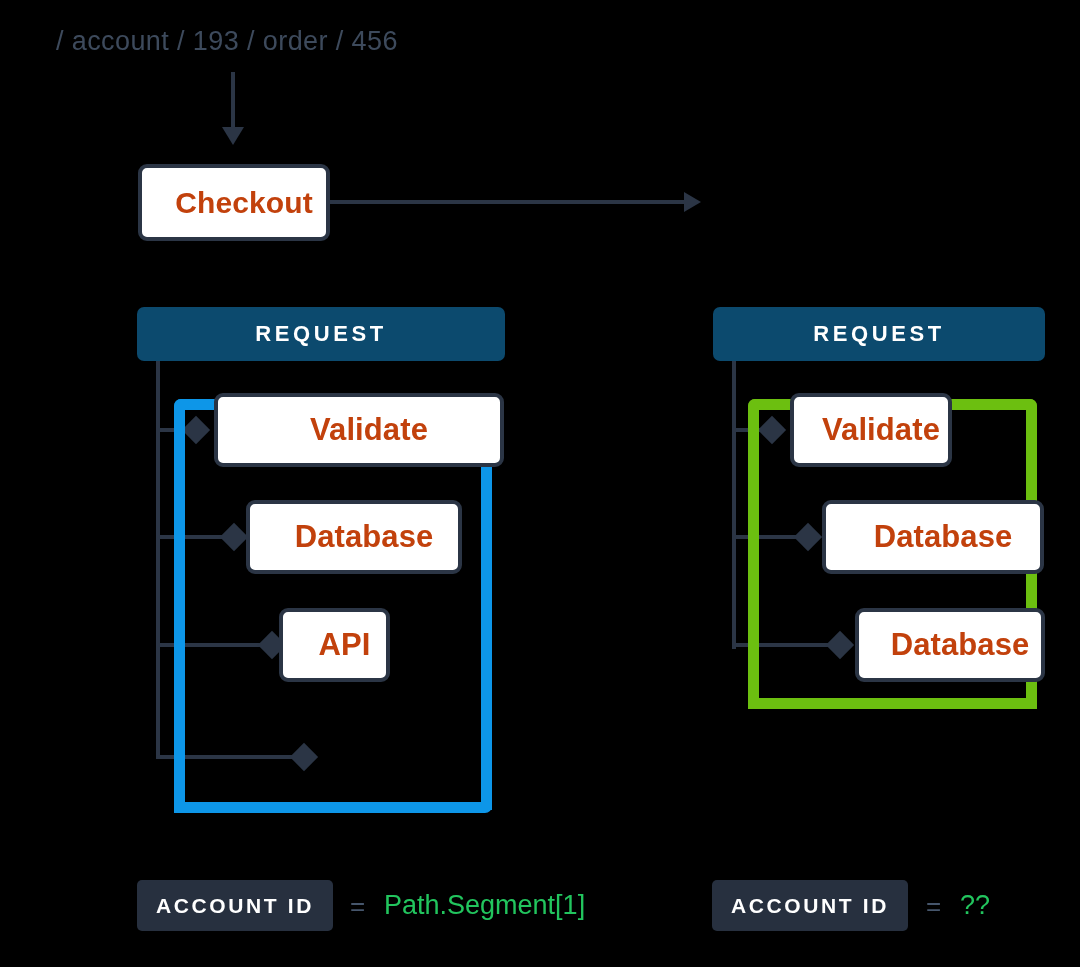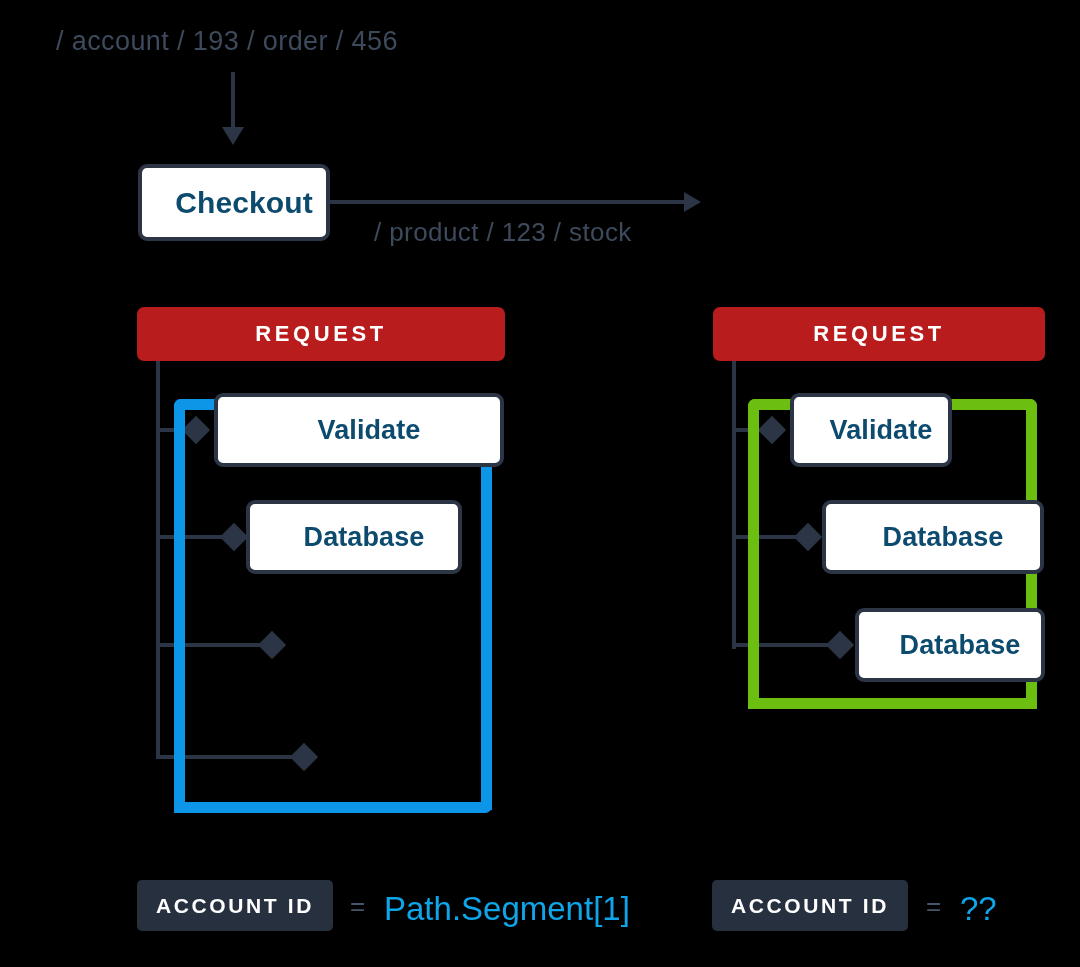--- a/index.html
+++ b/index.html
@@ -19,44 +19,44 @@
     overflow: hidden;
   }
 
   
   .node {
     position: absolute;
     box-sizing: border-box;
     background: #ffffff;
     border: 4px solid #2b3545;
     border-radius: 9px;
-    color: #0c4a6e;
+    color: #c2410c;
     display: flex;
     align-items: center;
     justify-content: center;
     font-weight: bold;
     letter-spacing: 0.1px;
     z-index: 30;
     padding-left: 20px;
   }
-  .node.sm { font-size: 27px; }
+  .node.sm { font-size: 31px; }
 
   .pathlabel {
     position: absolute;
     color: #3d4a5c;
     font-size: 26px;
     letter-spacing: 0.4px;
     white-space: nowrap;
     z-index: 25;
   }
 
   .reqbar {
     position: absolute;
     box-sizing: border-box;
-    background: #b91c1c;
+    background: #0c4a6e;
     border-radius: 7px;
     color: #ffffff;
     display: flex;
     align-items: center;
     justify-content: center;
     font-size: 22px;
     font-weight: bold;
     letter-spacing: 3.6px;
     z-index: 28;
   }
@@ -133,43 +133,42 @@
     z-index: 30;
   }
   .legend-eq {
     position: absolute;
     color: #46566c;
     font-size: 26px;
     z-index: 30;
   }
   .legend-val {
     position: absolute;
-    color: #0ea5e9;
-    font-size: 33px;
+    color: #22c55e;
+    font-size: 27px;
     white-space: nowrap;
     z-index: 30;
   }
 </style>
 </head>
 <body>
 
 <div id="stage">
 
   <div class="pathlabel" style="left:56px; top:26px; font-size:27px;">/ account / 193 / order / 456</div>
 
   <div class="arrow-line" style="left:231px; top:72px; width:4px; height:62px;"></div>
   <div class="arrow-head-down" style="left:222px; top:127px;"></div>
 
   <div class="node" style="left:138px; top:164px; width:192px; height:77px; font-size:30px;">
     <span>Checkout</span>
   </div>
 
   <div class="arrow-line" style="left:330px; top:200px; width:355px; height:4px;"></div>
   <div class="arrow-head-right" style="left:684px; top:192px;"></div>
-  <div class="pathlabel" style="left:374px; top:217px;">/ product / 123 / stock</div>
 
 
   <div class="reqbar" style="left:137px; top:307px; width:368px; height:54px;">
     <span>REQUEST</span>
   </div>
 
   <div class="spine" style="left:156px; top:361px; width:4px; height:398px;"></div>
 
   <div class="stub" style="left:156px; top:428px; width:48px;"></div>
   <div class="stub" style="left:156px; top:535px; width:86px;"></div>
@@ -184,20 +183,23 @@
   <div class="diamond" style="left:186px; top:420px;"></div>
   <div class="diamond" style="left:224px; top:527px;"></div>
   <div class="diamond" style="left:262px; top:635px;"></div>
   <div class="diamond" style="left:294px; top:747px;"></div>
 
   <div class="node sm" style="left:214px; top:393px; width:290px; height:74px;">
     <span>Validate</span>
   </div>
   <div class="node sm" style="left:246px; top:500px; width:216px; height:74px;">
     <span>Database</span>
+  </div>
+  <div class="node sm" style="left:279px; top:608px; width:111px; height:74px;">
+    <span>API</span>
   </div>
 
   <div class="reqbar" style="left:713px; top:307px; width:332px; height:54px;">
     <span>REQUEST</span>
   </div>
 
   <div class="spine" style="left:732px; top:361px; width:4px; height:288px;"></div>
 
   <div class="stub" style="left:732px; top:428px; width:48px;"></div>
   <div class="stub" style="left:732px; top:535px; width:76px;"></div>

